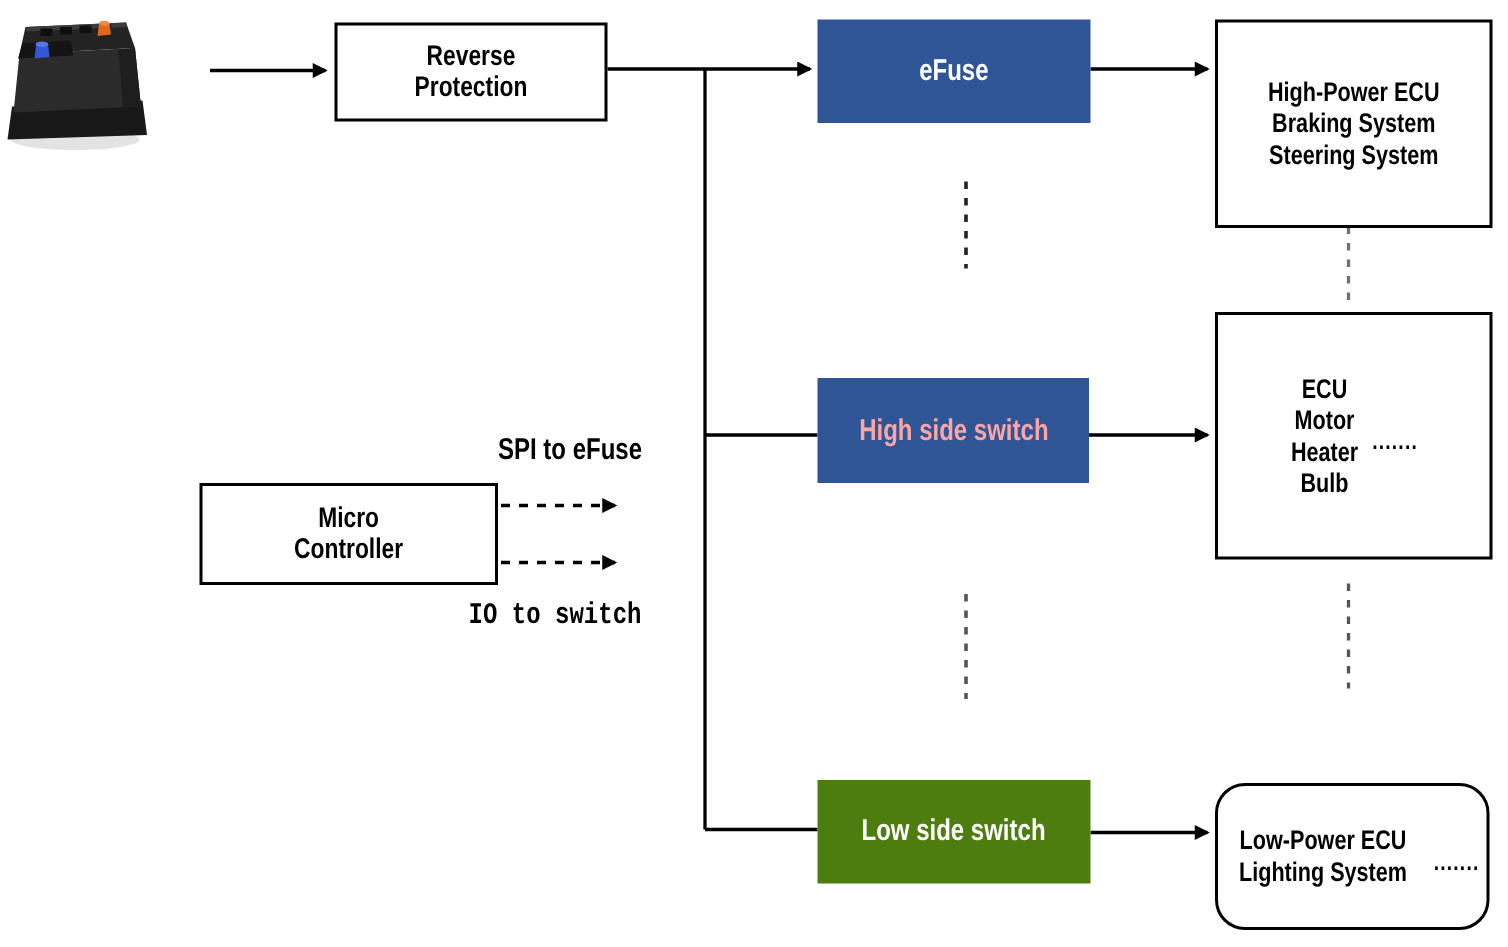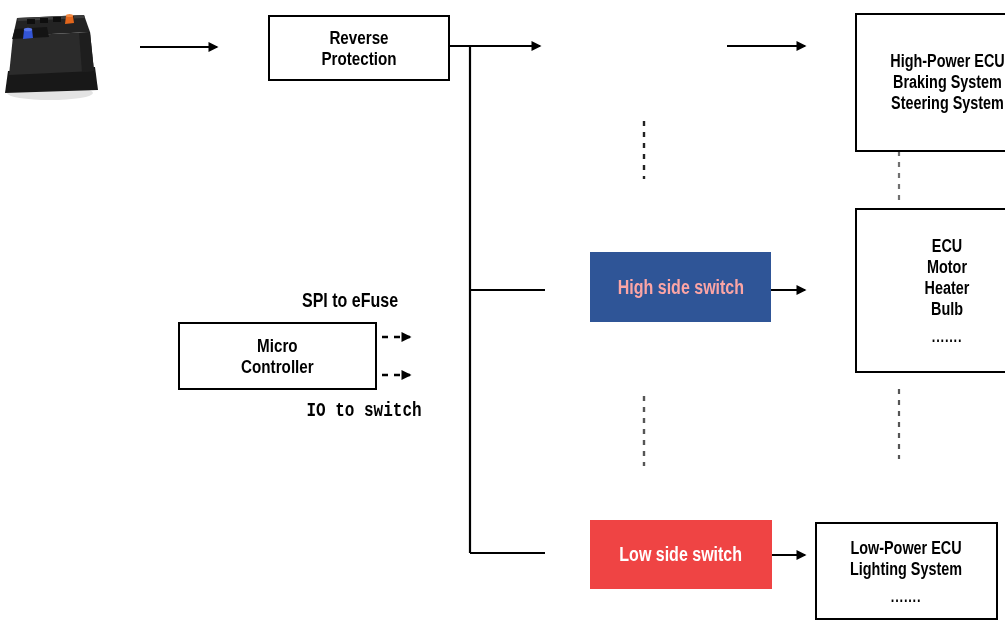--- a/index.html
+++ b/index.html
@@ -7,38 +7,38 @@
     position:relative;
     width:1005px;height:631px;
     background:#ffffff;
     font-family:"Liberation Sans",sans-serif;
     overflow:hidden;
   }
   .wires{position:absolute;left:0;top:0;z-index:0;}
   .box{
     position:absolute;
     display:flex;align-items:center;justify-content:center;
-    text-align:center;z-index:2;box-sizing:border-box;margin-left:45px;
+    text-align:center;z-index:2;box-sizing:border-box;
   }
   .outlined{background:#ffffff;border:2.5px solid #000000;color:#000000;}
   .switch-box{background:#2F5597;color:#ffffff;}
   .txt{
     display:inline-block;
     white-space:pre-line;
     font-weight:700;
     transform:scaleX(0.8);
     letter-spacing:0px;
   }
   .t19{font-size:19px;line-height:21px;}
   .t20{font-size:20px;line-height:21px;}
   .t18{font-size:18px;line-height:21px;}
-  .load-inner{display:flex;flex-direction:column;align-items:center;}
+  .load-inner{display:flex;flex-direction:row;align-items:center;}
   .dots{display:inline-block;font-weight:700;font-size:16px;line-height:16px;margin-top:9px;transform:scaleX(0.8);letter-spacing:1px;}
   .bus-label{
-    position:absolute;z-index:2;text-align:left;color:#000;
+    position:absolute;z-index:2;text-align:right;color:#000;
     font-weight:700;font-size:20px;
   }
   .bus-label .txt{transform:scaleX(0.8);}
   .battery{position:absolute;left:3px;top:3px;width:100px;height:100px;z-index:2;}
 </style>
 </head>
 <body>
 
 <div class="canvas" style="background: rgb(255, 255, 255);">
 
@@ -92,26 +92,29 @@
       <polygon points="63,13 70,12 71,20 62,21" fill="#E2661C"></polygon>
       <ellipse cx="66.5" cy="12.5" rx="3.6" ry="1.6" fill="#f28a45"></ellipse>
     </svg>
   </div>
 
   <div class="box outlined" style="left: 223px; top: 15px; width: 182px; height: 66px; border-color: rgb(0, 0, 0);">
     <span class="txt t19">Reverse
 Protection</span>
   </div>
 
+  <div class="box switch-box" style="left: 545px; top: 13px; width: 182px; height: 69px; background: rgb(47, 85, 151); color: rgb(255, 255, 255);">
+    <span class="txt t20">eFuse</span>
+  </div>
 
   <div class="box switch-box" style="left: 545px; top: 252px; width: 181px; height: 70px; background: rgb(47, 85, 151); color: #fca5a5;">
     <span class="txt t20">High side switch</span>
   </div>
 
-  <div class="box switch-box" style="left: 545px; top: 520px; width: 182px; height: 69px; background: #ef4444; color: rgb(255, 255, 255);">
+  <div class="box switch-box" style="left: 545px; top: 520px; width: 182px; height: 69px; background: #4d7c0f; color: rgb(255, 255, 255);">
     <span class="txt t20">Low side switch</span>
   </div>
 
   <div class="box outlined" style="left: 133px; top: 322px; width: 199px; height: 68px; border-color: rgb(0, 0, 0);">
     <span class="txt t19">Micro
 Controller</span>
   </div>
 
   <div class="box outlined" style="left: 810px; top: 13px; width: 185px; height: 139px; border-color: rgb(0, 0, 0);">
     <span class="txt t18">High-Power ECU
@@ -122,21 +125,21 @@
   <div class="box outlined" style="left: 810px; top: 208px; width: 185px; height: 165px; border-color: rgb(0, 0, 0);">
     <span class="load-inner">
       <span class="txt t18">ECU
 Motor
 Heater
 Bulb</span>
       <span class="dots">.......</span>
     </span>
   </div>
 
-  <div class="box outlined" style="left: 770px; top: 522px; width: 183px; height: 98px; border-color: rgb(0, 0, 0);">
+  <div class="box outlined" style="left: 810px; top: 522px; width: 183px; height: 98px; border-color: rgb(0, 0, 0); border-radius: 20px;">
     <span class="load-inner">
       <span class="txt t18">Low-Power ECU
 Lighting System</span>
       <span class="dots">.......</span>
     </span>
   </div>
 
   <div class="bus-label" style="left:290px;top:289px;width:150px;">
     <span class="txt">SPI to eFuse</span>
   </div>

